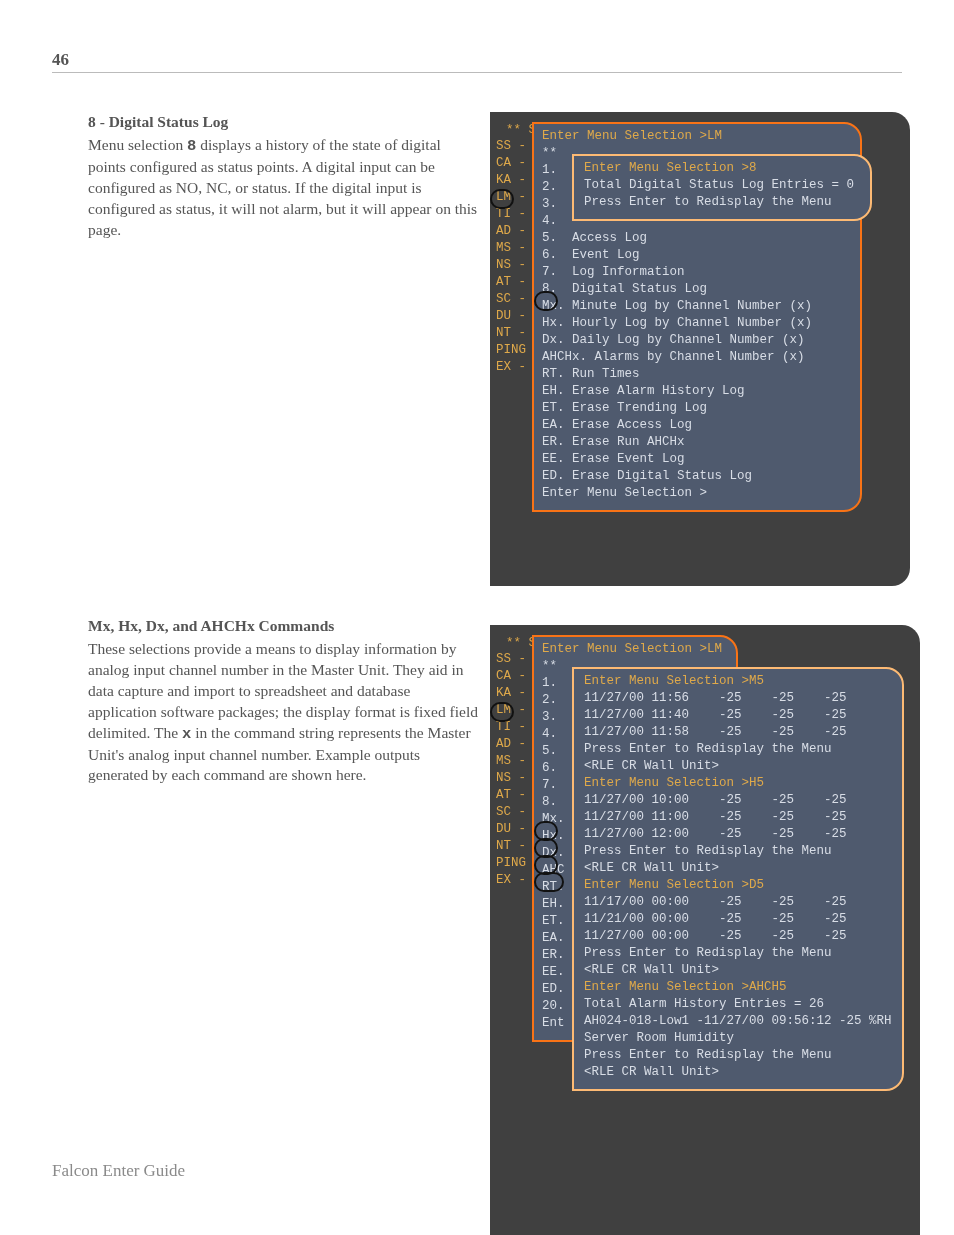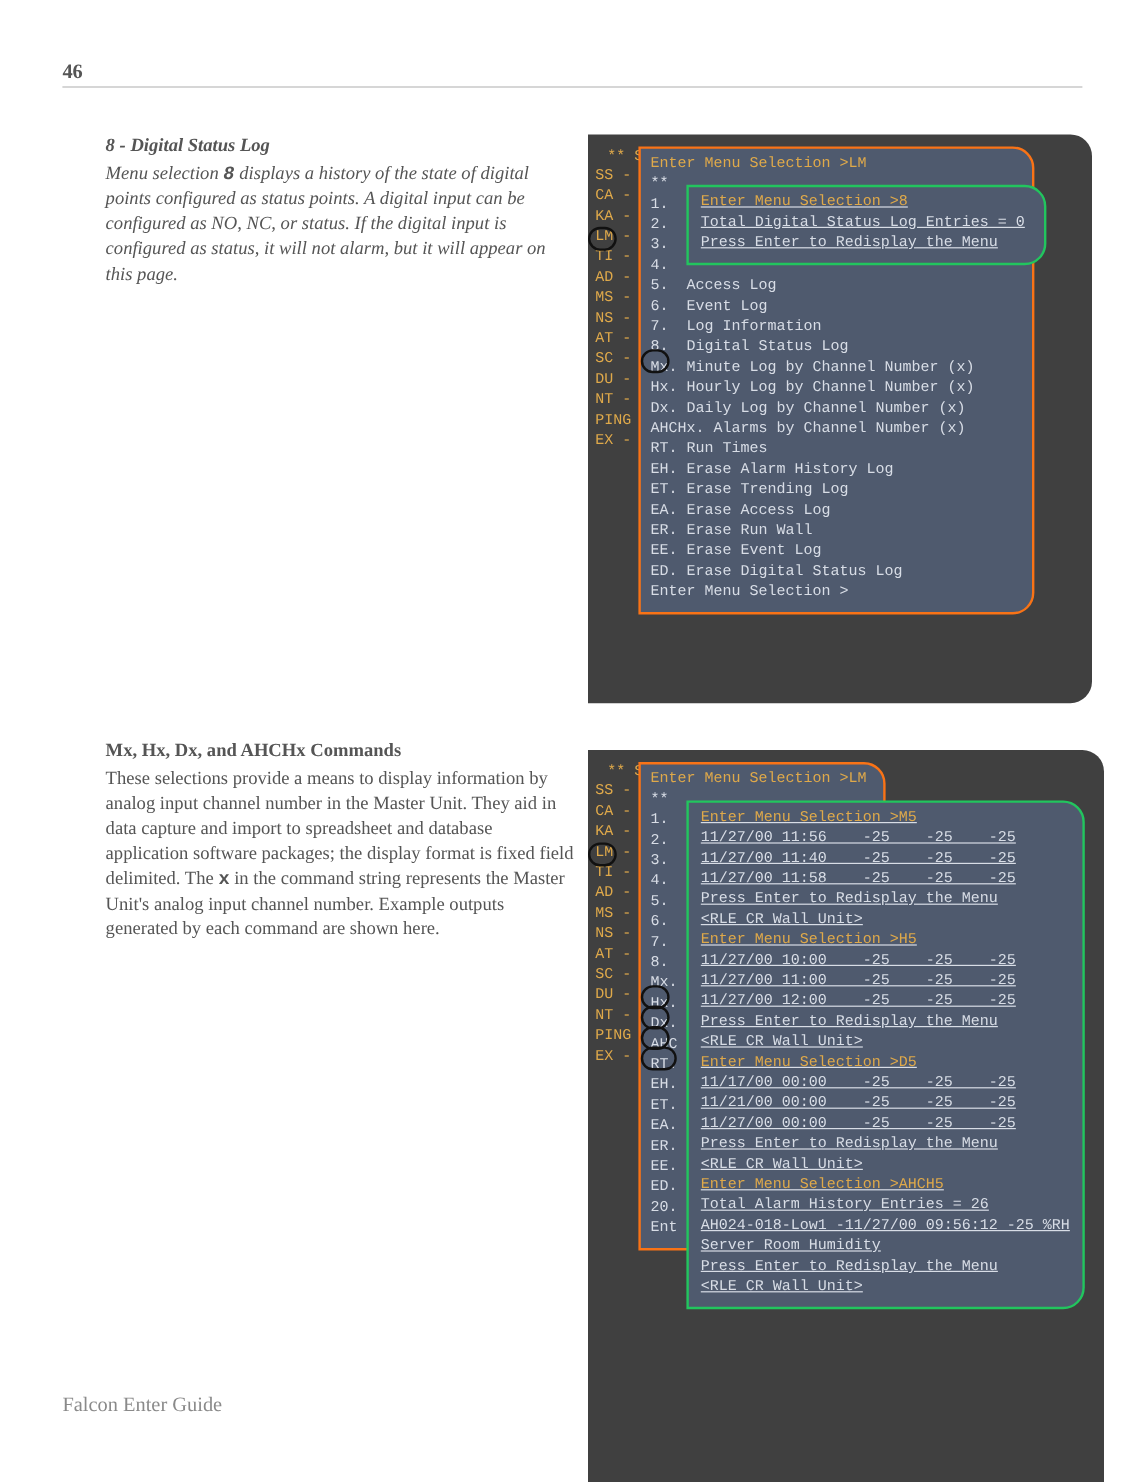--- a/index.html
+++ b/index.html
@@ -29,21 +29,21 @@
     background: #bbb;
   }
   .body-col {
     position: absolute;
     left: 88px;
     width: 390px;
     font-size: 15.5px;
     line-height: 1.35;
     color: #555;
   }
-  .body-col.h1 { top: 112px; font-style: italic; }
+  .body-col.h1 { top: 112px; }
   .body-col.h2 { top: 616px; }
   .section-title {
     font-weight: bold;
     margin-bottom: 2px;
     color: #555;
   }
   .mono-inline {
     font-family: "Courier New", monospace;
     font-weight: bold;
   }
@@ -90,26 +90,25 @@
     padding: 4px 14px 8px 8px;
     line-height: 17px;
     min-width: 330px;
     box-sizing: border-box;
   }
   .menu-mid .yel { color: #dfa94a; }
 
   .menu-inner {
     position: absolute;
     background: #4f5a6e;
-    border: 2px solid #22c55e;
+    border: 2px solid #fdba74;
     border-radius: 0 18px 18px 0;
     padding: 4px 14px 8px 10px;
     line-height: 17px;
     box-sizing: border-box;
-    text-decoration: underline;
   }
   .menu-inner .yel { color: #dfa94a; }
 
   .circ {
     position: absolute;
     width: 20px; height: 16px;
     border: 2px solid #111;
     border-radius: 10px;
   }
 
@@ -164,21 +163,21 @@
     <div class="mrow">7.  Log Information</div>
     <div class="mrow">8.  Digital Status Log</div>
     <div class="mrow">Mx. Minute Log by Channel Number (x)</div>
     <div class="mrow">Hx. Hourly Log by Channel Number (x)</div>
     <div class="mrow">Dx. Daily Log by Channel Number (x)</div>
     <div class="mrow">AHCHx. Alarms by Channel Number (x)</div>
     <div class="mrow">RT. Run Times</div>
     <div class="mrow">EH. Erase Alarm History Log</div>
     <div class="mrow">ET. Erase Trending Log</div>
     <div class="mrow">EA. Erase Access Log</div>
-    <div class="mrow">ER. Erase Run Wall</div>
+    <div class="mrow">ER. Erase Run AHCHx</div>
     <div class="mrow">EE. Erase Event Log</div>
     <div class="mrow">ED. Erase Digital Status Log</div>
     <div class="mrow">Enter Menu Selection &gt;</div>
   </div>
 
   <div class="menu-inner" style="left:82px; top:42px; min-width:300px;">
     <div class="mrow yel">Enter Menu Selection &gt;8</div>
     <div class="mrow"></div>
     <div class="mrow">Total Digital Status Log Entries = 0</div>
     <div class="mrow">Press Enter to Redisplay the Menu</div>

